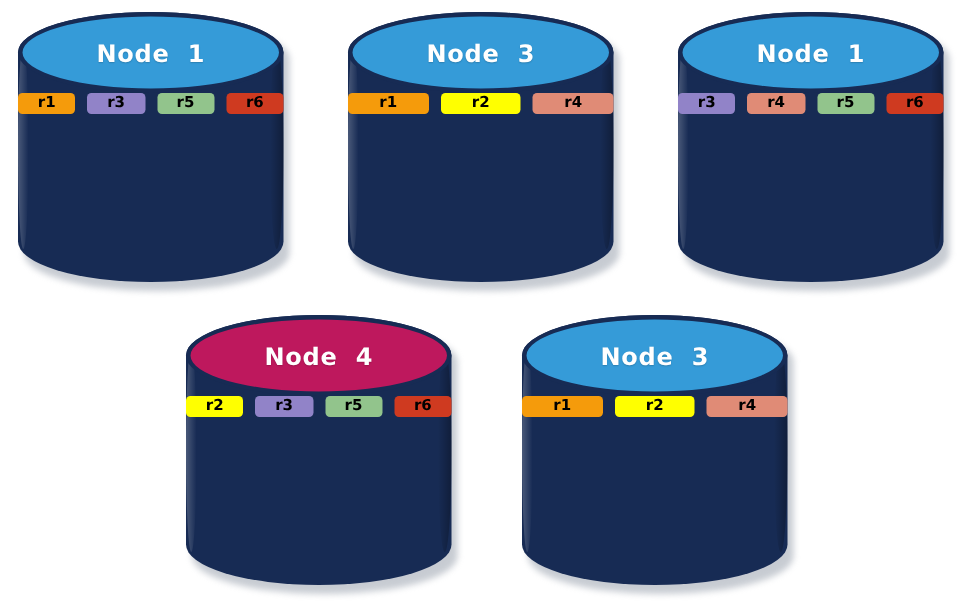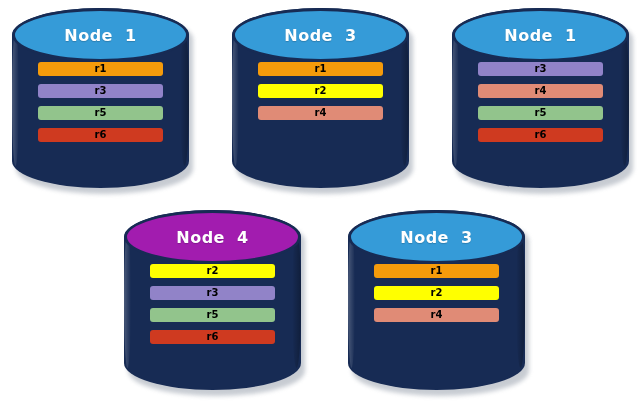--- a/index.html
+++ b/index.html
@@ -89,21 +89,20 @@
     white-space: pre;
     text-shadow: 0 1px 1px rgba(0,0,0,.18);
   }
 
   
   .bars {
     position: absolute;
     left: 0;
     right: 0;
     display: flex;
-    flex-direction: column;
     align-items: center;
     gap: 8px;
   }
   .bar {
     box-sizing: border-box;
     height: 14px;
     border-radius: 3px;
     display: flex;
     align-items: center;
     justify-content: center;
@@ -159,21 +158,21 @@
         <div class="bar" style="background: rgb(224, 139, 118); width: 125px; color: rgb(0, 0, 0);">r4</div>
         <div class="bar" style="background: rgb(146, 196, 140); width: 125px; color: rgb(0, 0, 0);">r5</div>
         <div class="bar" style="background: rgb(207, 58, 32); width: 125px; color: rgb(0, 0, 0);">r6</div>
       </div>
     </div>
     <div class="node" style="left: 124px; top: 210px; width: 177px; height: 180px;">
       <div class="cyl-shadow"></div>
       <div class="cyl-body" style="background: rgb(23, 43, 84);"></div>
       <div class="cyl-side-hi"></div>
       <div class="cyl-side-lo"></div>
-      <div class="cyl-top" style="background: #a21caf; border-color: rgb(23, 43, 84);">
+      <div class="cyl-top" style="background: #be185d; border-color: rgb(23, 43, 84);">
         <span class="node-title" style="color: rgb(255, 255, 255);">Node  4</span>
       </div>
       <div class="bars" style="top: 54px;">
         <div class="bar" style="background: rgb(255, 255, 0); width: 125px; color: rgb(0, 0, 0);">r2</div>
         <div class="bar" style="background: rgb(145, 131, 200); width: 125px; color: rgb(0, 0, 0);">r3</div>
         <div class="bar" style="background: rgb(146, 196, 140); width: 125px; color: rgb(0, 0, 0);">r5</div>
         <div class="bar" style="background: rgb(207, 58, 32); width: 125px; color: rgb(0, 0, 0);">r6</div>
       </div>
     </div>
     <div class="node" style="left: 348px; top: 210px; width: 177px; height: 180px;">

